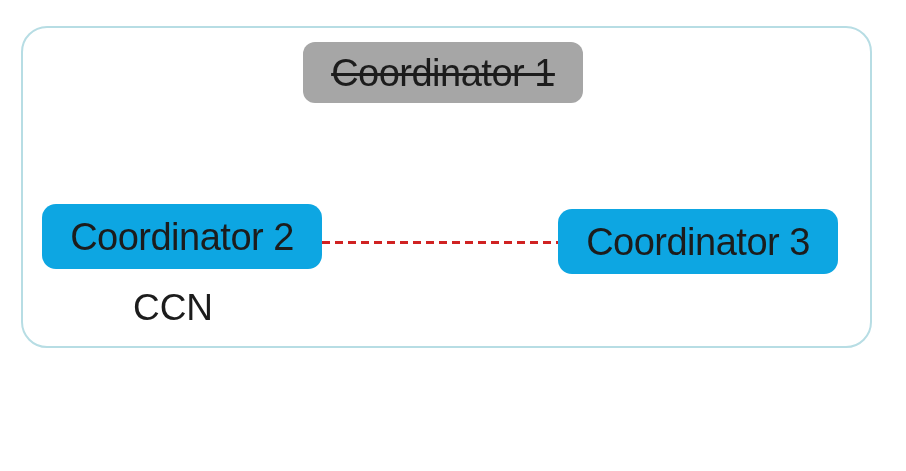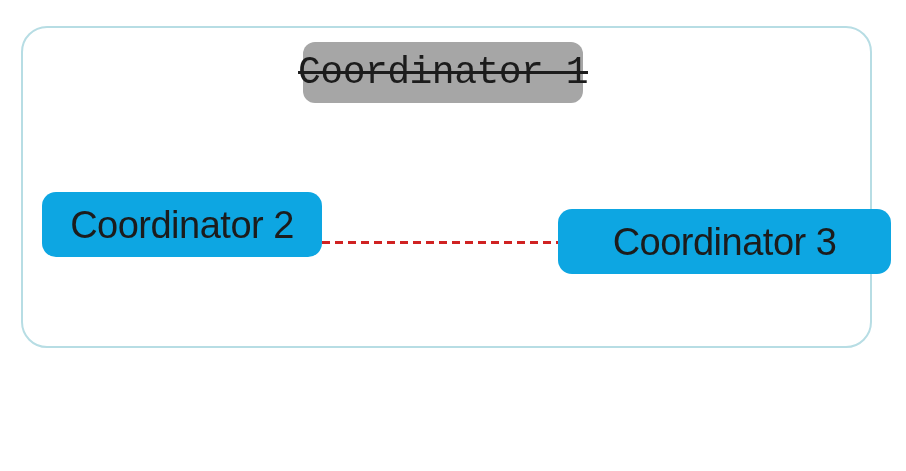--- a/index.html
+++ b/index.html
@@ -41,36 +41,35 @@
     left: 303px;
     top: 42px;
     width: 280px;
     height: 61px;
     background: #a6a6a6;
     border-radius: 12px;
   }
   .node-down .node-label {
     text-decoration: line-through;
     text-decoration-thickness: 3px;
-    font-family: Liberation Mono, monospace;
   }
   .node-active {
     background: #0da6e2;
     border-radius: 14px;
   }
   .node-2 {
     left: 42px;
-    top: 192px;
+    top: 204px;
     width: 280px;
     height: 65px;
   }
   .node-3 {
     left: 558px;
     top: 209px;
-    width: 333px;
+    width: 280px;
     height: 65px;
   }
   .broken-link {
     position: absolute;
     left: 322px;
     top: 241px;
     width: 236px;
     height: 3px;
     background: repeating-linear-gradient(90deg, #d02222 0 8px, transparent 8px 13px);
   }
@@ -119,15 +118,16 @@
   <div class="node node-active node-2">
     <span class="node-label">Coordinator 2</span>
   </div>
 
   <div class="broken-link"></div>
 
   <div class="node node-active node-3">
     <span class="node-label">Coordinator 3</span>
   </div>
 
+  <div class="ccn-label">CCN</div>
 
 
 </div>
 
 </body></html>

